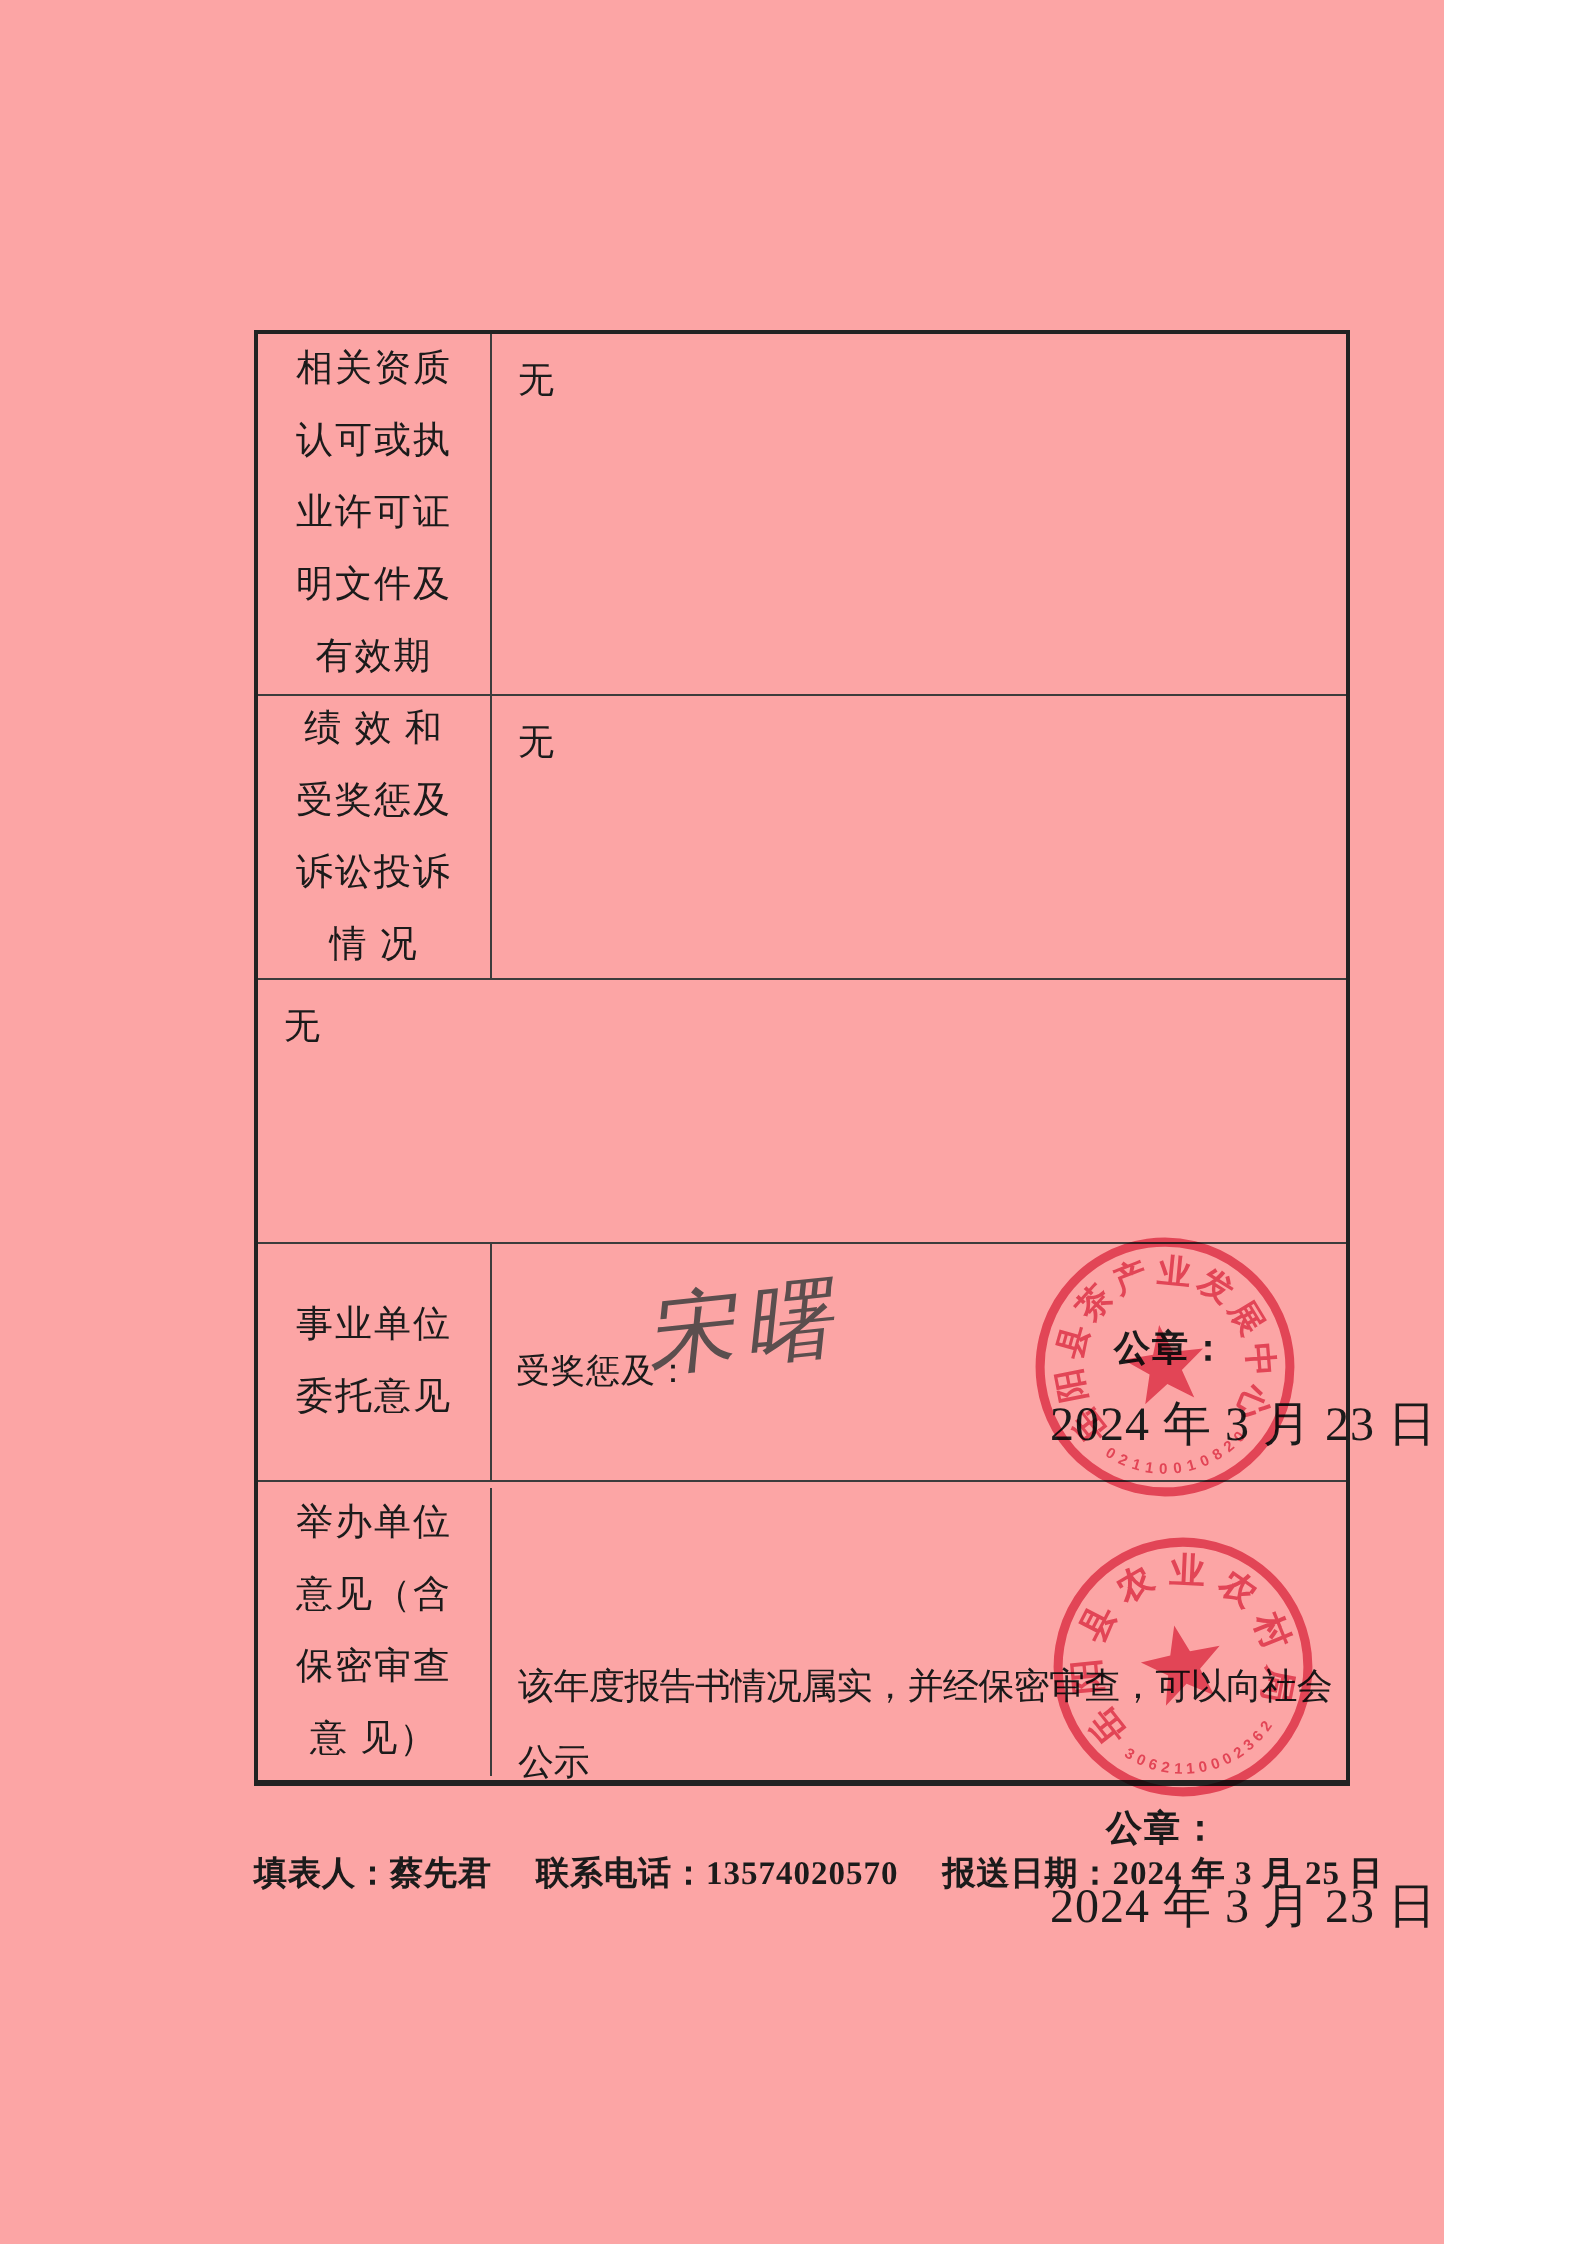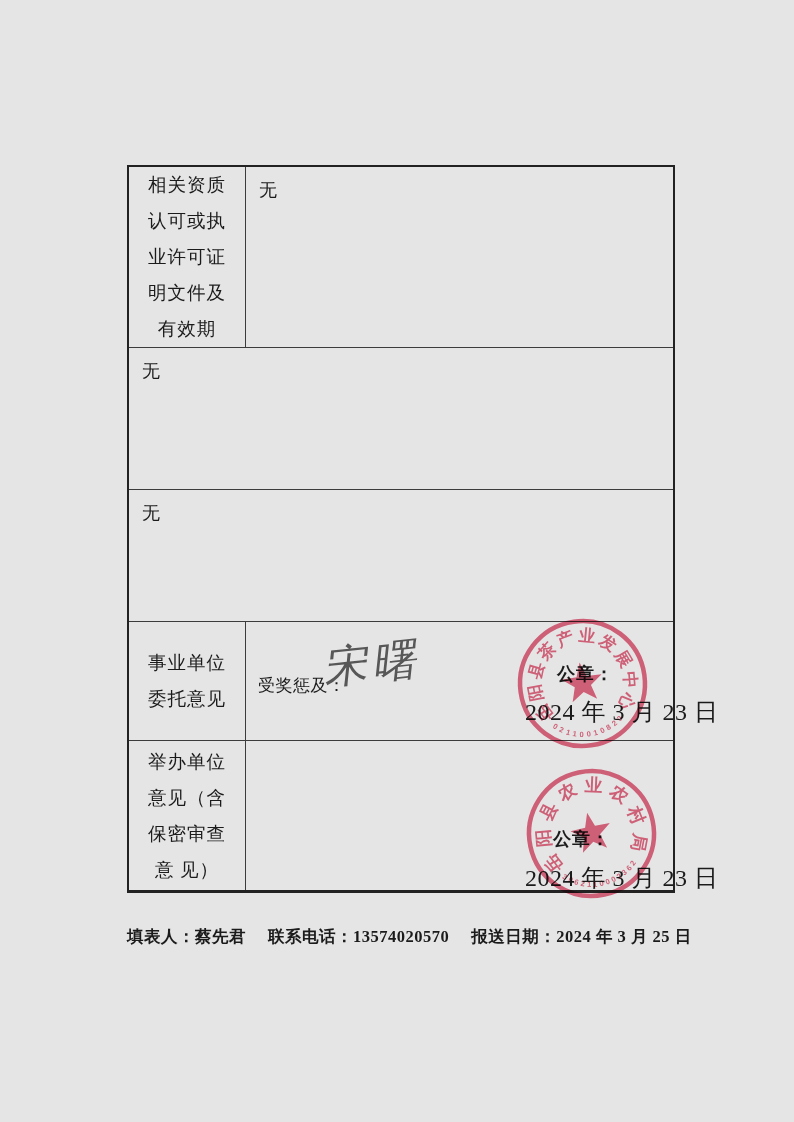--- a/index.html
+++ b/index.html
@@ -1,39 +1,39 @@
 <!DOCTYPE html>
 <html><head>
 <meta charset="utf-8">
 <style>
   html,body { margin:0; padding:0; background:#ffffff; }
   .page {
     position: relative;
-    width: 794px; height: 1122px;
-    background: #e5e5e5;
+    width: 722px; height: 1122px;
+    background: #fca5a5;
     font-family: "Liberation Serif", "DejaVu Serif", serif;
     color: #1b1b1b;
     overflow: hidden;
   }
   .report-table {
     position: absolute;
     left: 127px; top: 165px;
     width: 548px; height: 728px;
     border: 2px solid #222;
     border-bottom-width: 3px;
     box-sizing: border-box;
     background: transparent;
   }
   .t-row { display: flex; border-bottom: 1px solid #3c3c3c; box-sizing: border-box; }
   .t-row:last-child { border-bottom: none; }
   .t-row.r1 { height: 181px; }
   .t-row.r2 { height: 142px; }
   .t-row.r3 { height: 132px; }
   .t-row.r4 { height: 119px; }
-  .t-row.r5 { height: 149px; }
+  .t-row.r5 { height: 149px; align-items: center; }
   .label-cell {
     width: 117px; flex: 0 0 117px;
     border-right: 1px solid #3c3c3c;
     box-sizing: border-box;
     display: flex; align-items: center; justify-content: center;
     text-align: center;
     white-space: pre-line;
     font-size: 18.5px; line-height: 36px;
     letter-spacing: 1px;
     font-weight: 500;
@@ -92,20 +92,24 @@
 认可或执
 业许可证
 明文件及
 有效期</div>
       <div class="content-cell">
         <div class="cell-value">无</div>
       </div>
     </div>
 
     <div class="t-row r2">
+      <div class="label-cell">绩 效 和
+受奖惩及
+诉讼投诉
+情  况</div>
       <div class="content-cell">
         <div class="cell-value">无</div>
       </div>
     </div>
 
     <div class="t-row r3">
       <div class="content-cell">
         <div class="cell-value">无</div>
       </div>
     </div>
@@ -120,20 +124,21 @@
         <div class="seal-date">2024 年 3 月 23 日</div>
       </div>
     </div>
 
     <div class="t-row r5">
       <div class="label-cell">举办单位
 意见（含
 保密审查
 意 见）</div>
       <div class="content-cell">
+        <div class="opinion-text">该年度报告书情况属实，并经保密审查，可以向社会公示</div>
         <div class="seal-label">公章：</div>
         <div class="seal-date">2024 年 3 月 23 日</div>
       </div>
     </div>
 
   </div>
 
   <svg class="stamp s1" viewBox="0 0 140 140">
     <defs>
       <path id="arcTop1" d="M 40.3,99.7 A 42,42 0 1 1 99.7,99.7" fill="none"></path>

